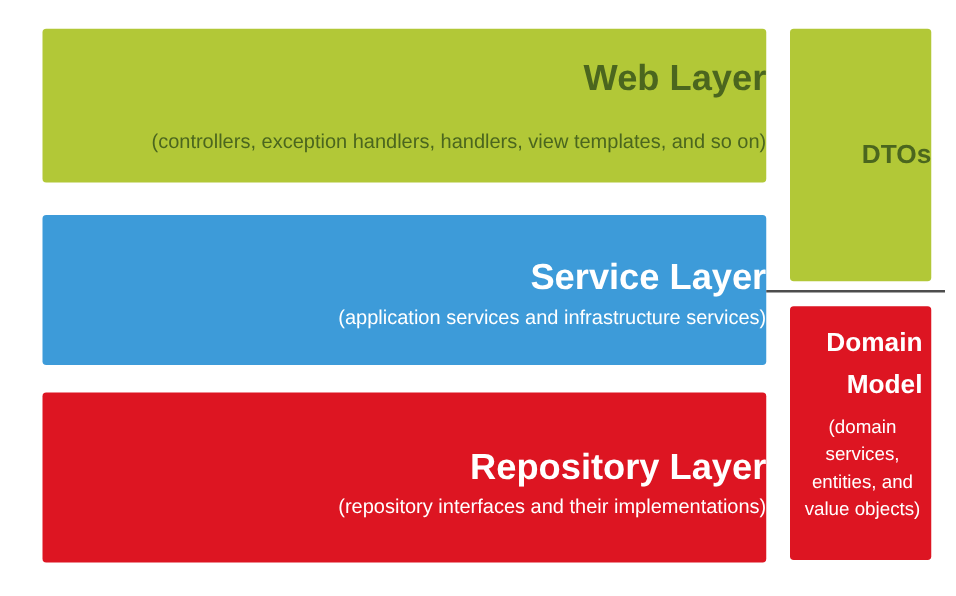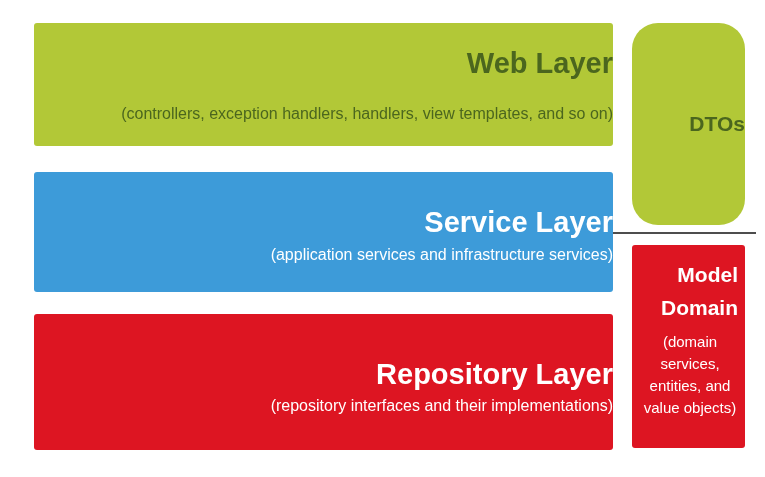--- a/index.html
+++ b/index.html
@@ -53,21 +53,20 @@
   }
   .layer-subtitle {
     font-size: 16px;
     line-height: 19px;
   }
   
   .dtos-box {
     left: 632px; top: 23px; width: 113px; height: 202px;
     background: #b2c837;
     color: #4b661e;
-    border-radius: 26px;
   }
   .dtos-label {
     font-size: 21px;
     font-weight: bold;
   }
   .divider {
     position: absolute;
     left: 613px; top: 232px;
     width: 143px; height: 2px;
     background: #4d4d4d;
@@ -111,18 +110,18 @@
     <div class="layer-subtitle">(repository interfaces and their implementations)</div>
   </div>
 
   <div class="box dtos-box">
     <div class="dtos-label">DTOs</div>
   </div>
 
   <div class="divider"></div>
 
   <div class="box domain-box">
+    <div class="domain-title">Domain</div>
     <div class="domain-title">Model</div>
-    <div class="domain-title">Domain</div>
     <div class="domain-desc">(domain services, entities, and value objects)</div>
   </div>
 
 </div>
 
 </body></html>

